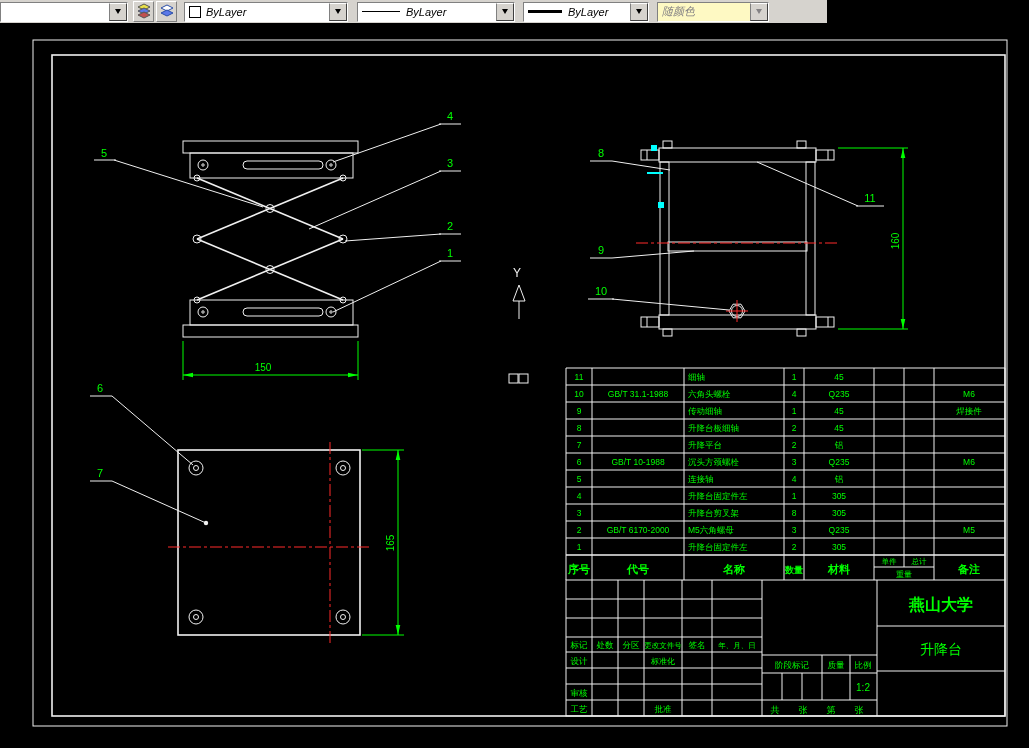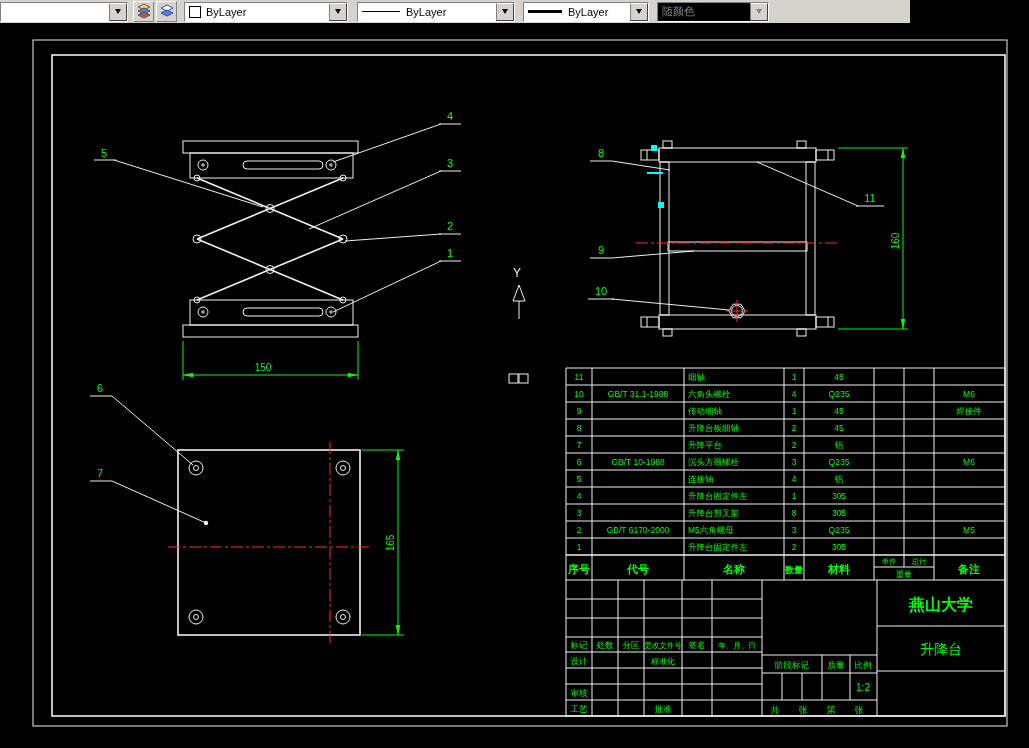--- a/index.html
+++ b/index.html
@@ -1,33 +1,33 @@
 <!DOCTYPE html>
 <html><head>
 <meta charset="utf-8">
 <style>
   html,body{margin:0;padding:0;}
   body{width:1029px;height:748px;position:relative;background:#000;overflow:hidden;
        font-family:"Liberation Sans",sans-serif;}
   
-  .toolbar{position:absolute;top:0;left:0;width:910px;height:23px;background:#d6d3ce;
-           border-bottom:7px solid #701a75;display:flex;align-items:center;}
+  .toolbar{position:absolute;top:0;left:0;width:827px;height:23px;background:#d6d3ce;
+           border-bottom:7px solid #701a75;display:flex;align-items:center;font-style:italic;}
   .combo{height:20px;background:#fff;border-top:1px solid #808080;border-left:1px solid #808080;
          border-bottom:1px solid #fff;border-right:1px solid #fff;display:flex;align-items:stretch;box-sizing:border-box;}
   .combo-body{flex:1;display:flex;align-items:center;padding-left:4px;overflow:hidden;white-space:nowrap;}
   .combo-text{font-size:11px;color:#000;}
   .combo-arrow{width:16px;background:#d6d3ce;border-left:1px solid #808080;display:flex;align-items:center;justify-content:center;
                border-top:1px solid #fff;border-right:1px solid #404040;border-bottom:1px solid #404040;cursor:default;}
   .arr{width:0;height:0;border-left:3.5px solid transparent;border-right:3.5px solid transparent;border-top:5px solid #000;}
   .swatch{width:10px;height:10px;background:#fff;border:1px solid #000;margin-right:5px;display:inline-block;}
   .ltline{width:38px;height:1px;background:#000;margin-right:6px;display:inline-block;}
   .lwline{width:34px;height:3px;background:#000;margin-right:6px;display:inline-block;}
   .tbtn{width:21px;height:21px;background:#d6d3ce;border-top:1px solid #fff;border-left:1px solid #fff;
         border-right:1px solid #808080;border-bottom:1px solid #808080;padding:1px;margin:0 1px;}
-  .disabled .combo-body{background:#000000;}
+  .disabled .combo-body{background:#fef9c3;}
   .disabled .combo-text{color:#848284;}
   
   .canvas{position:absolute;top:23px;left:0;width:1029px;height:725px;background:#000;}
   svg text{font-family:"Liberation Sans",sans-serif;}
   .wline{stroke:#f0f0f0;stroke-width:1;fill:none;}
   .wline2{stroke:#f0f0f0;stroke-width:1.6;fill:none;}
   .gline{stroke:#00ff00;stroke-width:1;fill:none;}
   .rline{stroke:#ff2a2a;stroke-width:1;fill:none;stroke-dasharray:12 3 3 3;}
   .garrow{fill:#00ff00;stroke:none;}
   .tg{fill:#00ff00;} .tw{fill:#f0f0f0;}

